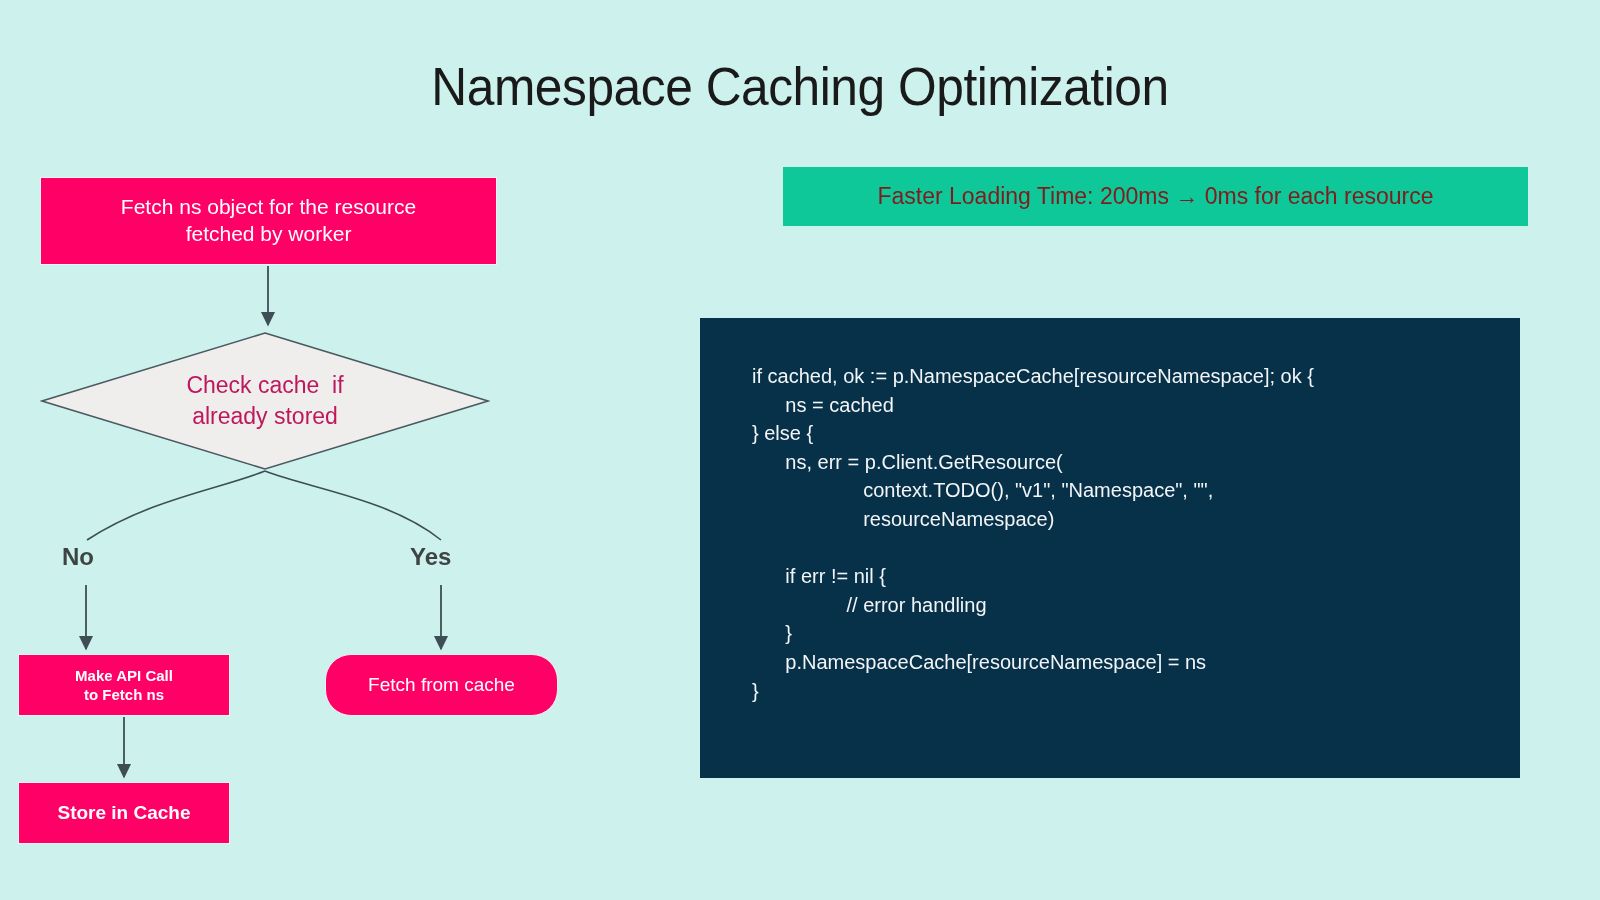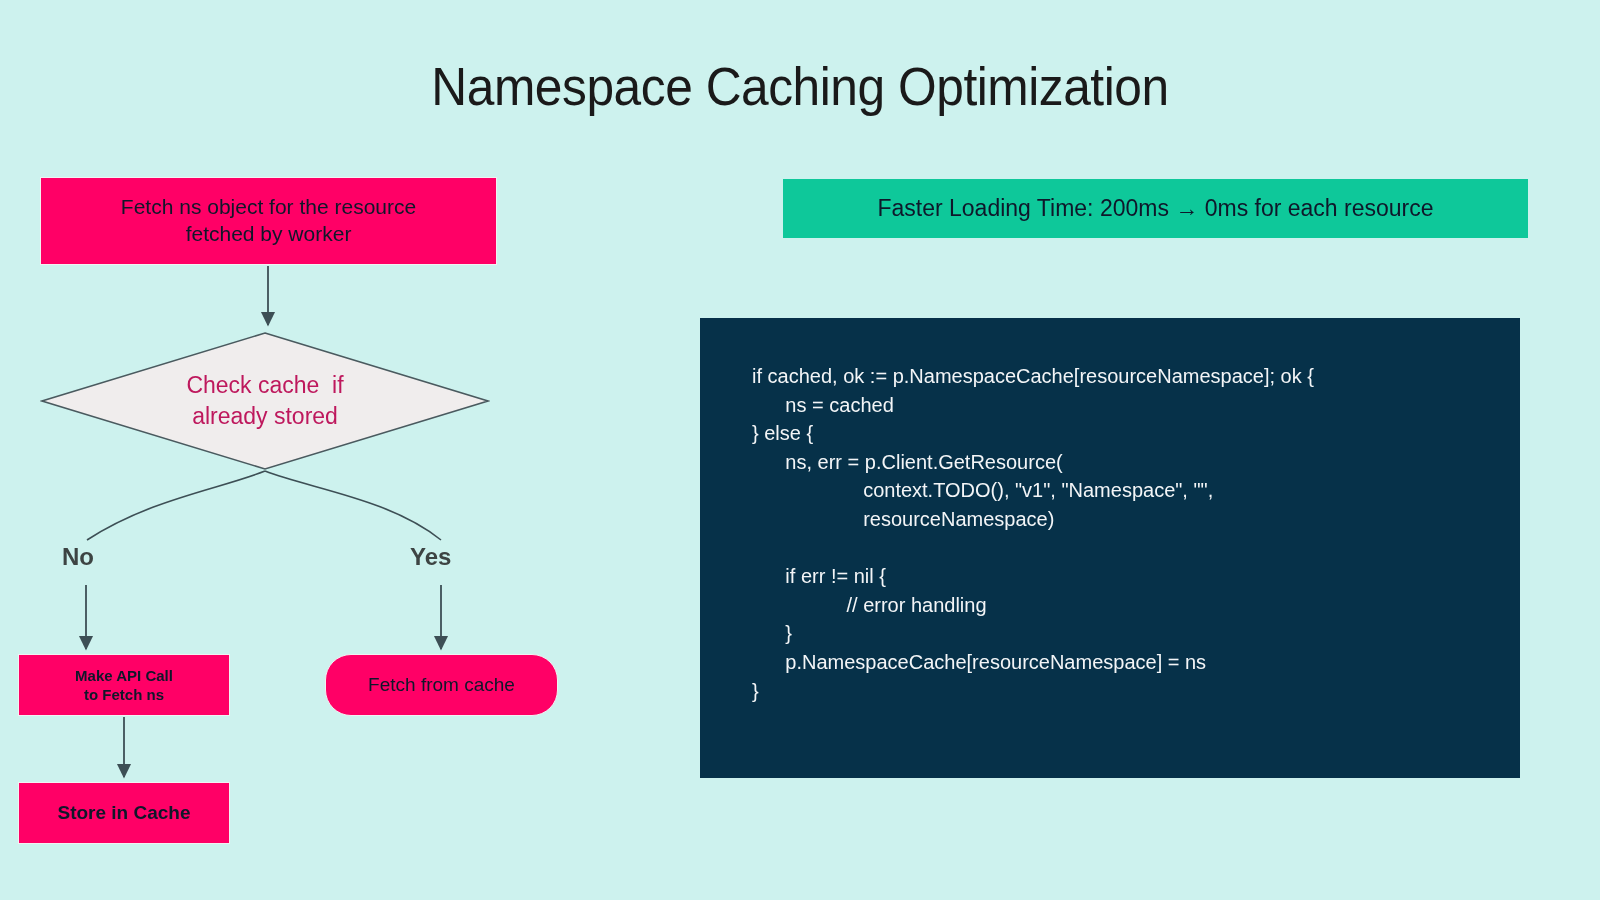--- a/index.html
+++ b/index.html
@@ -36,21 +36,21 @@
     transform: scaleX(0.92);
     transform-origin: center center;
     white-space: nowrap;
   }
 
   
   .flow-box {
     position: absolute;
     background: #ff0066;
     border: 1px solid #f2f2f2;
-    color: #0f172a;
+    color: #ffffff;
     display: flex;
     align-items: center;
     justify-content: center;
     text-align: center;
     box-sizing: border-box;
     line-height: 1.28;
     font-weight: 700;
   }
 
   #box-fetch-ns {
@@ -132,25 +132,25 @@
     top: 0;
     width: 1600px;
     height: 900px;
     pointer-events: none;
   }
 
   
   #metric-banner {
     position: absolute;
     left: 783px;
-    top: 166px;
+    top: 154px;
     width: 745px;
     height: 59px;
     background: #0ec89a;
-    color: #0f172a;
+    color: #7f1d1d;
     display: flex;
     align-items: center;
     justify-content: center;
     font-size: 23px;
     box-sizing: border-box;
     white-space: nowrap;
   }
 
   
   #code-panel {

